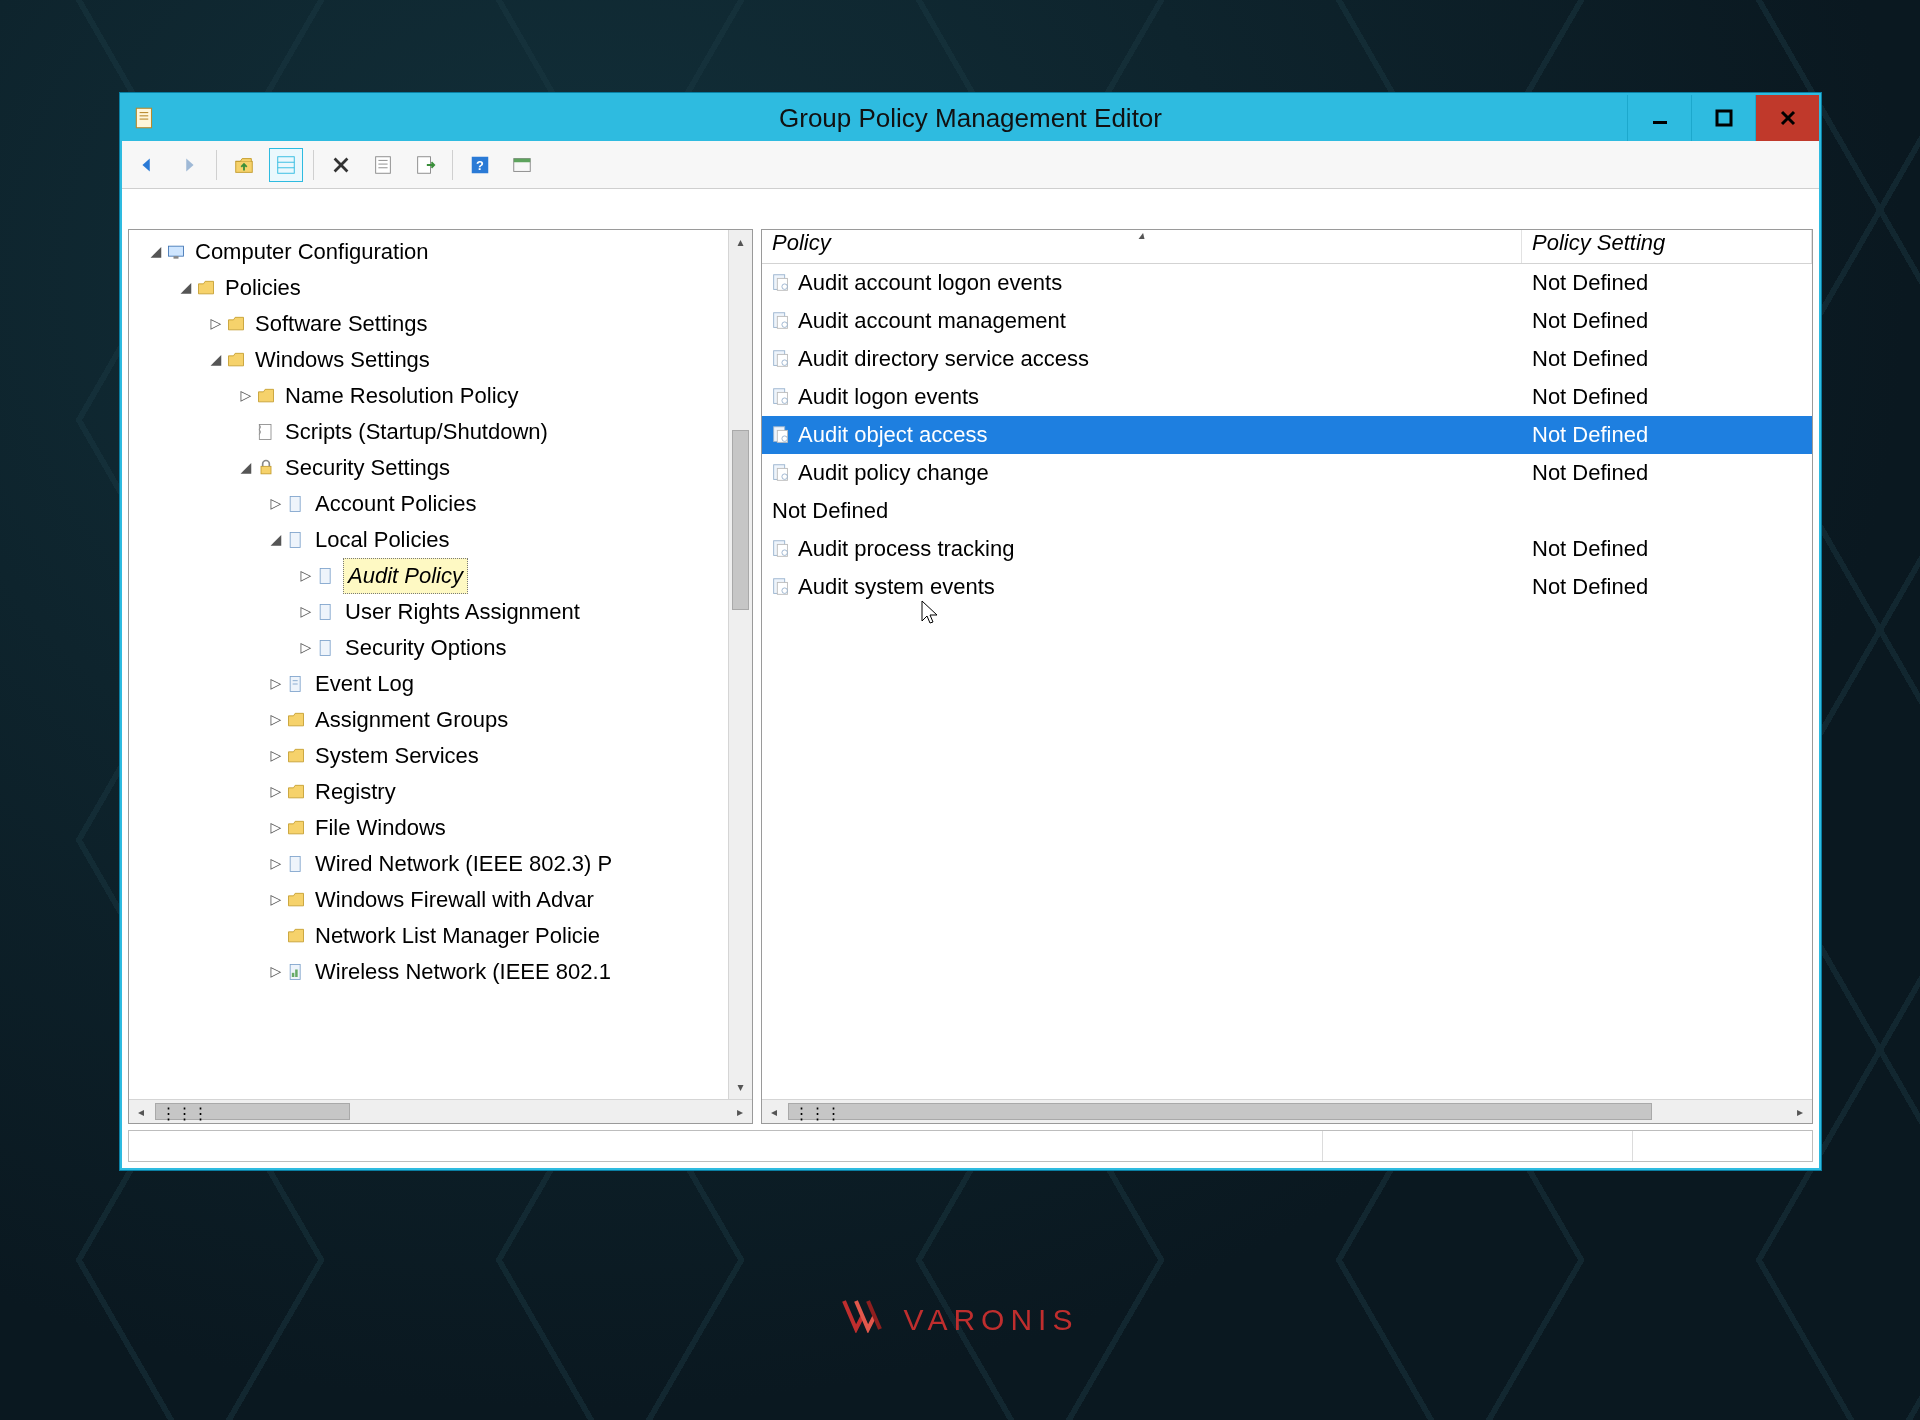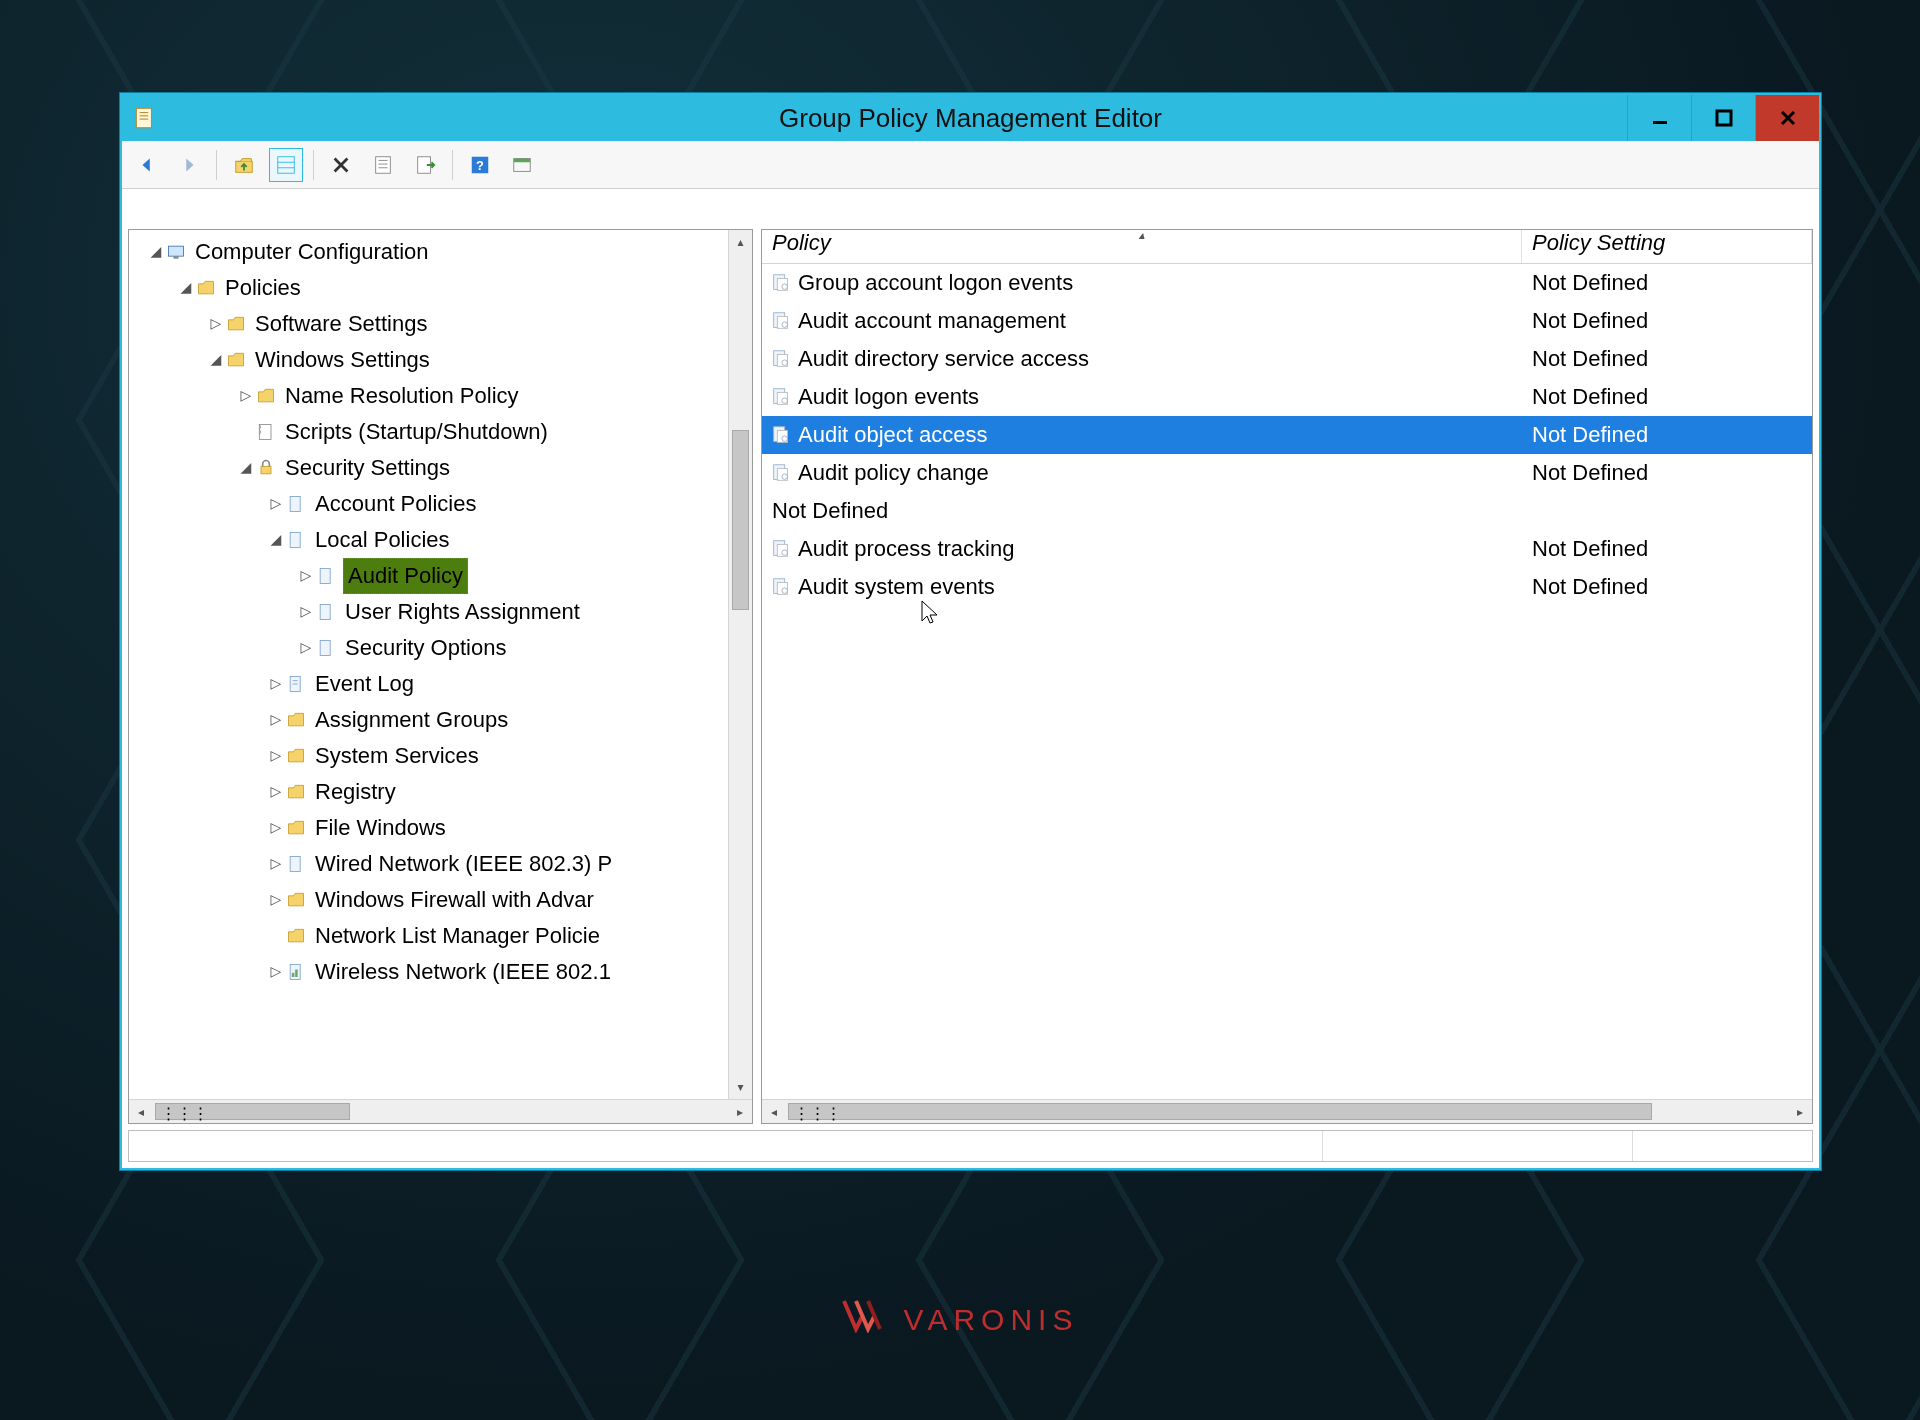--- a/index.html
+++ b/index.html
@@ -105,21 +105,21 @@
   .tree-row {
     display:flex; align-items:center;
     white-space:nowrap;
     height: 36px;
   }
   .twisty { width:18px; display:inline-flex; justify-content:center; color:#555; font-size:14px;}
   .twisty.blank { visibility:hidden; }
   .node-ico { width:22px; height:22px; margin-right:6px; display:inline-flex; align-items:center; justify-content:center;}
   .node-ico svg { width:20px; height:20px; }
   .tree-row.sel .label-box {
-    background:#4d7c0f; border:1px dotted #7a7a7a; padding:0 4px;
+    background:#fef9c3; border:1px dotted #7a7a7a; padding:0 4px;font-style:italic;
   }
   .label-box { padding:0 2px; }
   .indent1 { padding-left: 18px; }
   .indent2 { padding-left: 48px; }
   .indent3 { padding-left: 78px; }
   .indent4 { padding-left: 108px; }
   .indent5 { padding-left: 138px; }
   .indent6 { padding-left: 168px; }
   
   .vscroll {
@@ -522,21 +522,21 @@
       <div class="list" id="policy-list">
           <div class="row">
             <div class="c1">
               <span class="policy-ico">
                 <svg viewBox="0 0 24 24">
                   <rect x="4" y="3" width="12" height="16" fill="#eef4fb" stroke="#9ab4cf"></rect>
                   <rect x="8" y="7" width="11" height="13" fill="#fff" stroke="#bcbcbc"></rect>
                   <circle cx="16" cy="16" r="3" fill="none" stroke="#9ab4cf"></circle>
                 </svg>
               </span>
-              <span>Group account logon events</span>
+              <span>Audit account logon events</span>
             </div>
             <div class="c2">Not Defined</div>
           </div>
           <div class="row">
             <div class="c1">
               <span class="policy-ico">
                 <svg viewBox="0 0 24 24">
                   <rect x="4" y="3" width="12" height="16" fill="#eef4fb" stroke="#9ab4cf"></rect>
                   <rect x="8" y="7" width="11" height="13" fill="#fff" stroke="#bcbcbc"></rect>
                   <circle cx="16" cy="16" r="3" fill="none" stroke="#9ab4cf"></circle>

